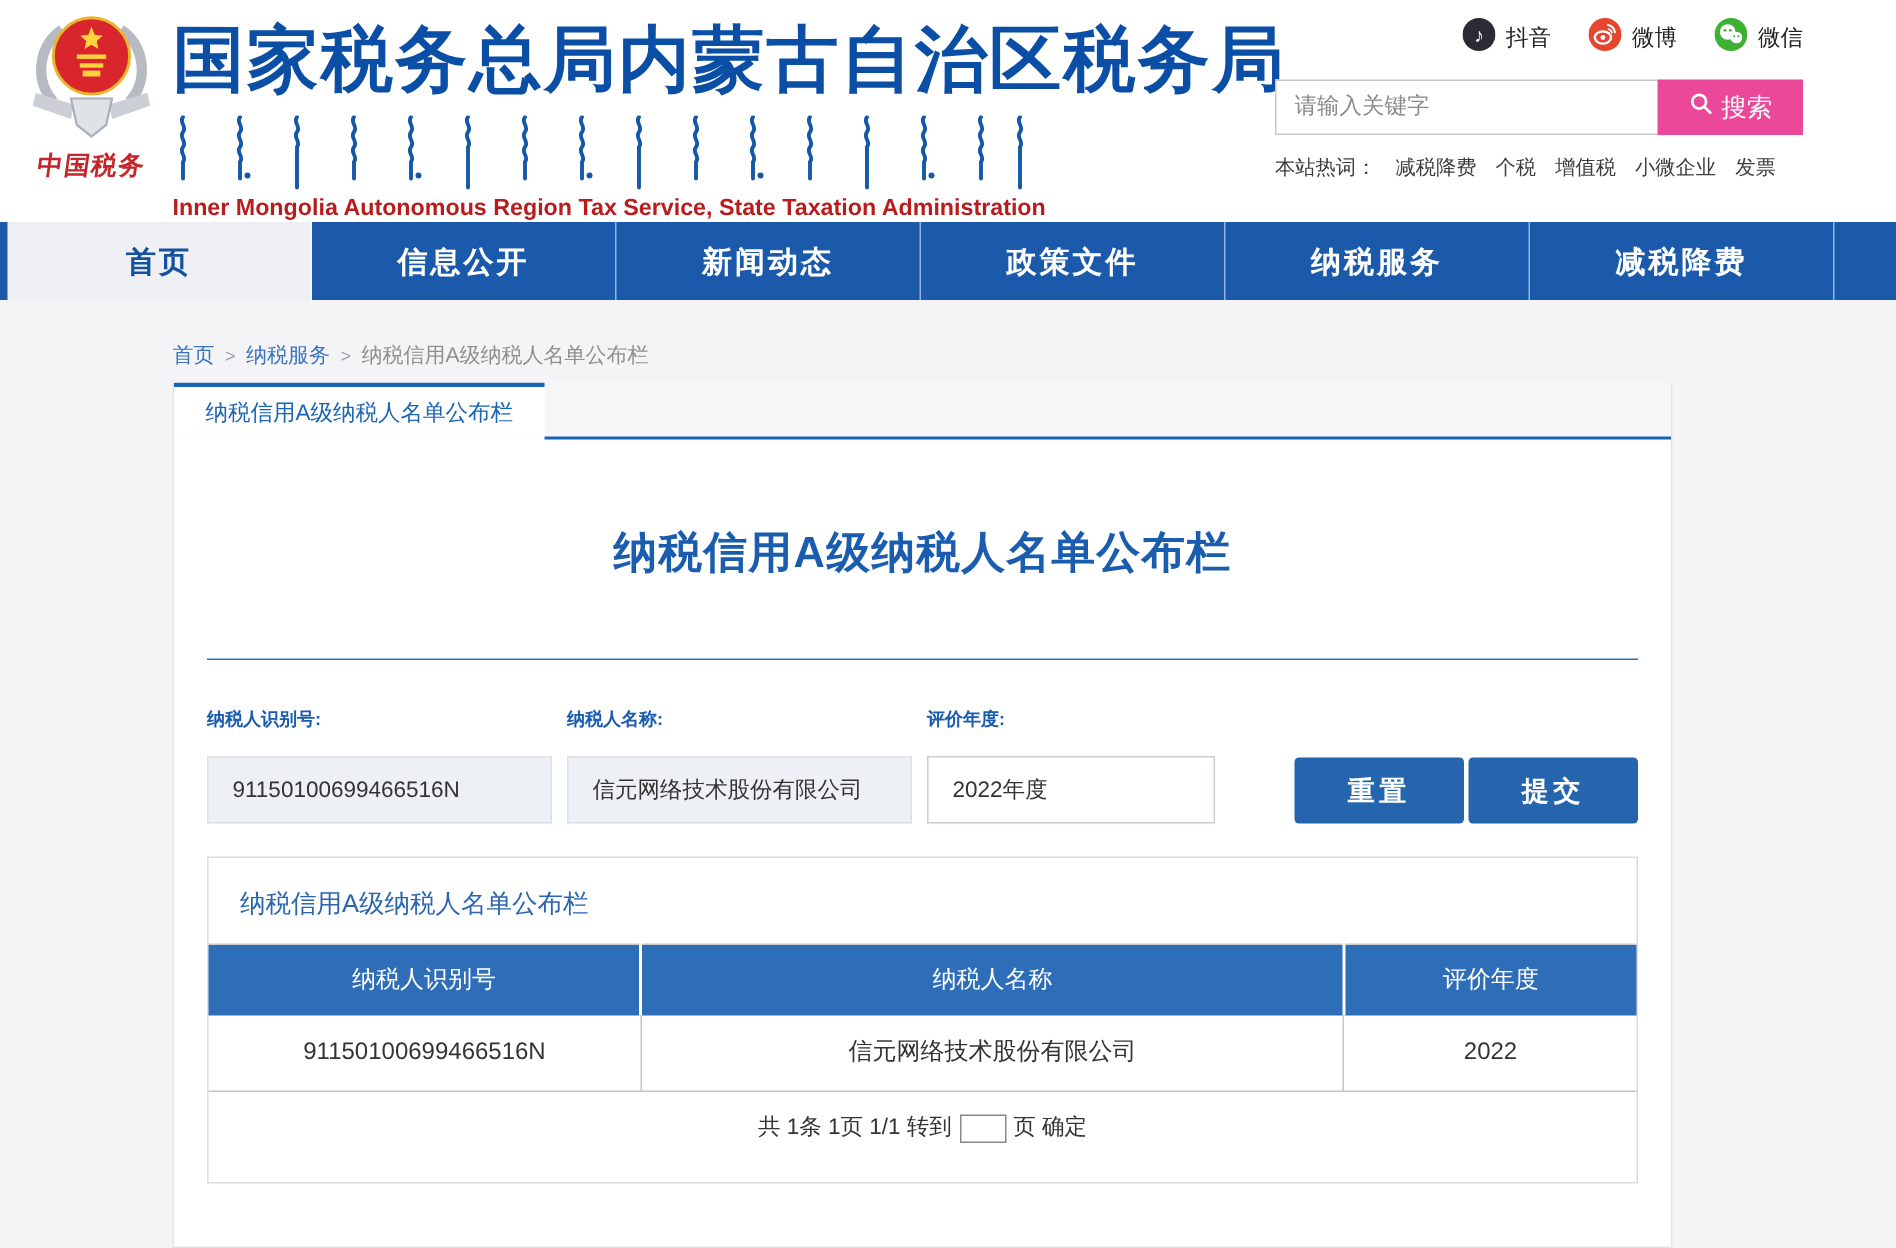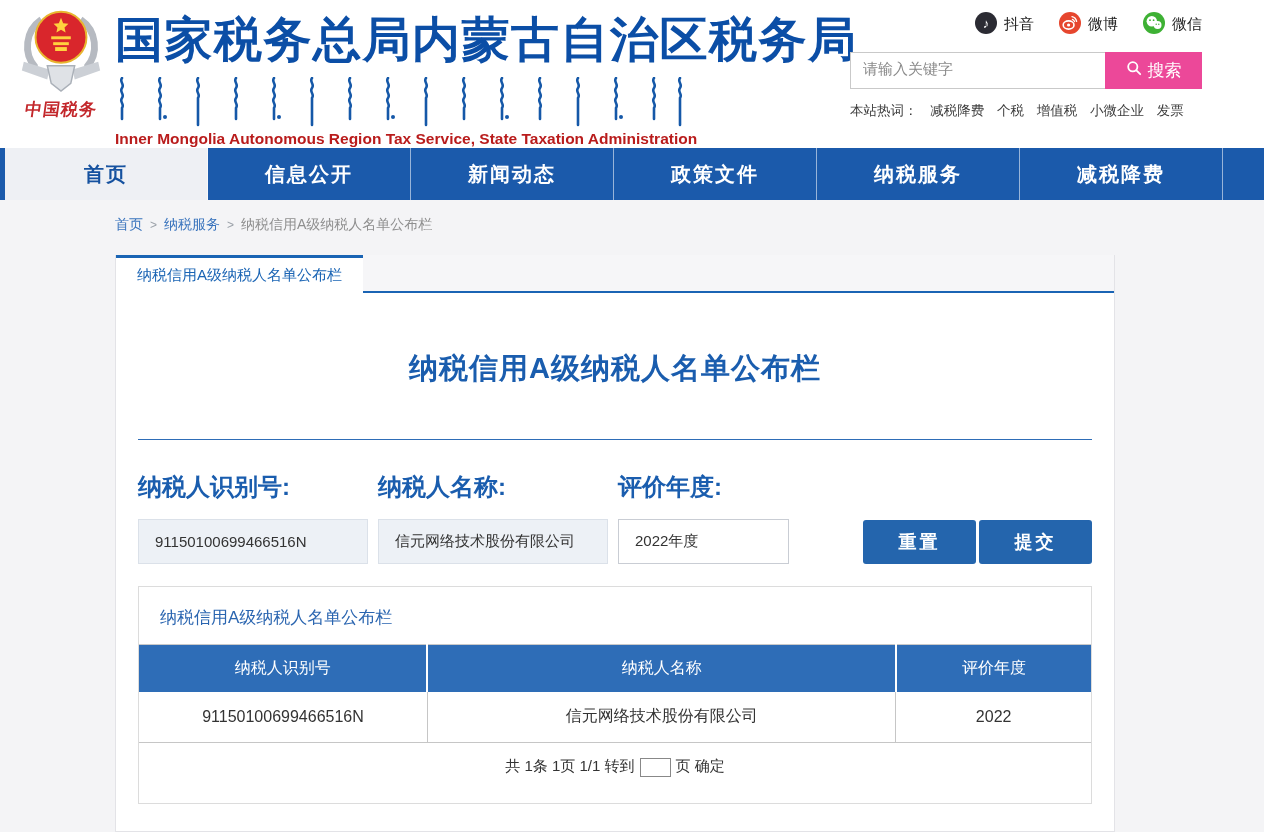--- a/index.html
+++ b/index.html
@@ -32,45 +32,45 @@
   
   .nav { display:flex; height:52px; background:#1b5aab; padding-left:5px; }
   .nav-item { width:203px; display:flex; align-items:center; justify-content:center; color:#fff;
               font-size:20px; font-weight:bold; letter-spacing:2px;
               border-right:1px solid rgba(255,255,255,.55); cursor:pointer; }
   .nav-item.active { background:#eef0f4; color:#15519f; }
   .nav-fill { flex:1; }
 
   
   .main { height:632px; }
-  .breadcrumb { padding:16px 0 0 115px; font-size:14px; color:#8f8f8f; height:55px; }
+  .breadcrumb { padding:28px 0 0 115px; font-size:14px; color:#8f8f8f; height:55px; }
   .breadcrumb a { color:#3a74bd; }
   .crumb-sep { color:#9aa0a8; margin:0 7px; font-size:12px; }
 
   .card { margin-left:115px; width:1000px; height:577px; background:#fff;
           border:1px solid #e3e3e7; border-top:none; overflow:hidden; }
   .tab-row { display:flex; background:#f6f6f8; height:38px; }
   .tab-active { border-top:3px solid #1a64b4; background:#fff; color:#1a64b4; font-size:15px;
                 padding:0 21px; display:flex; align-items:center; cursor:pointer; }
   .tab-rest { flex:1; border-bottom:2px solid #1a64b4; }
 
   .page-title { text-align:center; color:#1a5dae; font-size:29px; font-weight:bold;
                 margin:56px 0 50px; letter-spacing:1px; }
 
   .query { padding:0 22px; }
   .section-head { display:flex; align-items:center; gap:11px; }
   .section-bar { width:6px; height:25px; background:#1a5dae; }
   .section-title { font-size:22px; font-weight:bold; color:#15519f; letter-spacing:1px; }
   .section-divider { border-bottom:1px solid #2e6db7; margin-top:15px; }
   .form-row { display:flex; margin-top:31px; align-items:flex-end; }
   .field { margin-right:10px; }
-  .field-label { display:block; font-size:24px; font-weight:bold; color:#1a5dae; margin-bottom:16px; }
+  .field-label { display:block; font-size:12px; font-weight:bold; color:#1a5dae; margin-bottom:16px; }
   .field-input { width:230px; height:45px; background:#edf1f6; border:1px solid #dbe1e9;
                  padding:0 16px; font-size:15px; color:#333; font-family:inherit; outline:none; }
-  .field-input.plain { width:171px; background:#fff; border:1px solid #c9cdd4; }
+  .field-input.plain { width:192px; background:#fff; border:1px solid #c9cdd4; }
   .btns { margin-left:auto; display:flex; gap:3px; }
   .btn { width:113px; height:44px; background:#2465ad; color:#fff; font-size:18px; font-weight:bold;
          border:none; border-radius:3px; cursor:pointer; letter-spacing:3px; font-family:inherit; }
 
   .results { margin:22px 22px 0; border:1px solid #dcdcdc; }
   .results-title { padding:19px 21px 15px; color:#2a65b0; font-size:17px; }
   table { width:100%; border-collapse:collapse; table-layout:fixed; }
   thead th { background:#2e6db7; color:#fff; font-size:16px; font-weight:normal; height:47px;
              border-left:2px solid #fff; border-top:1px solid #c9c9c9; }
   thead th:first-child { border-left:none; }

